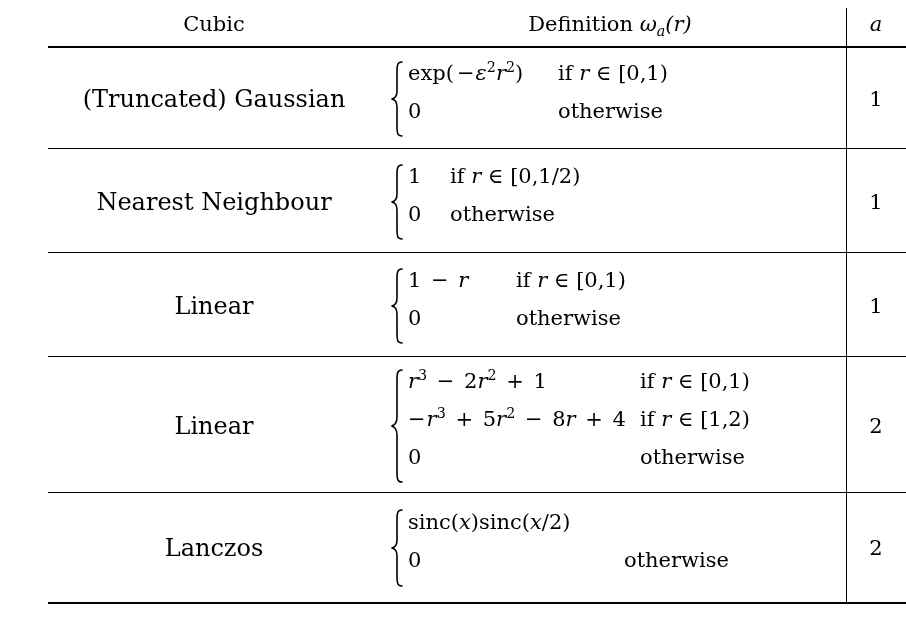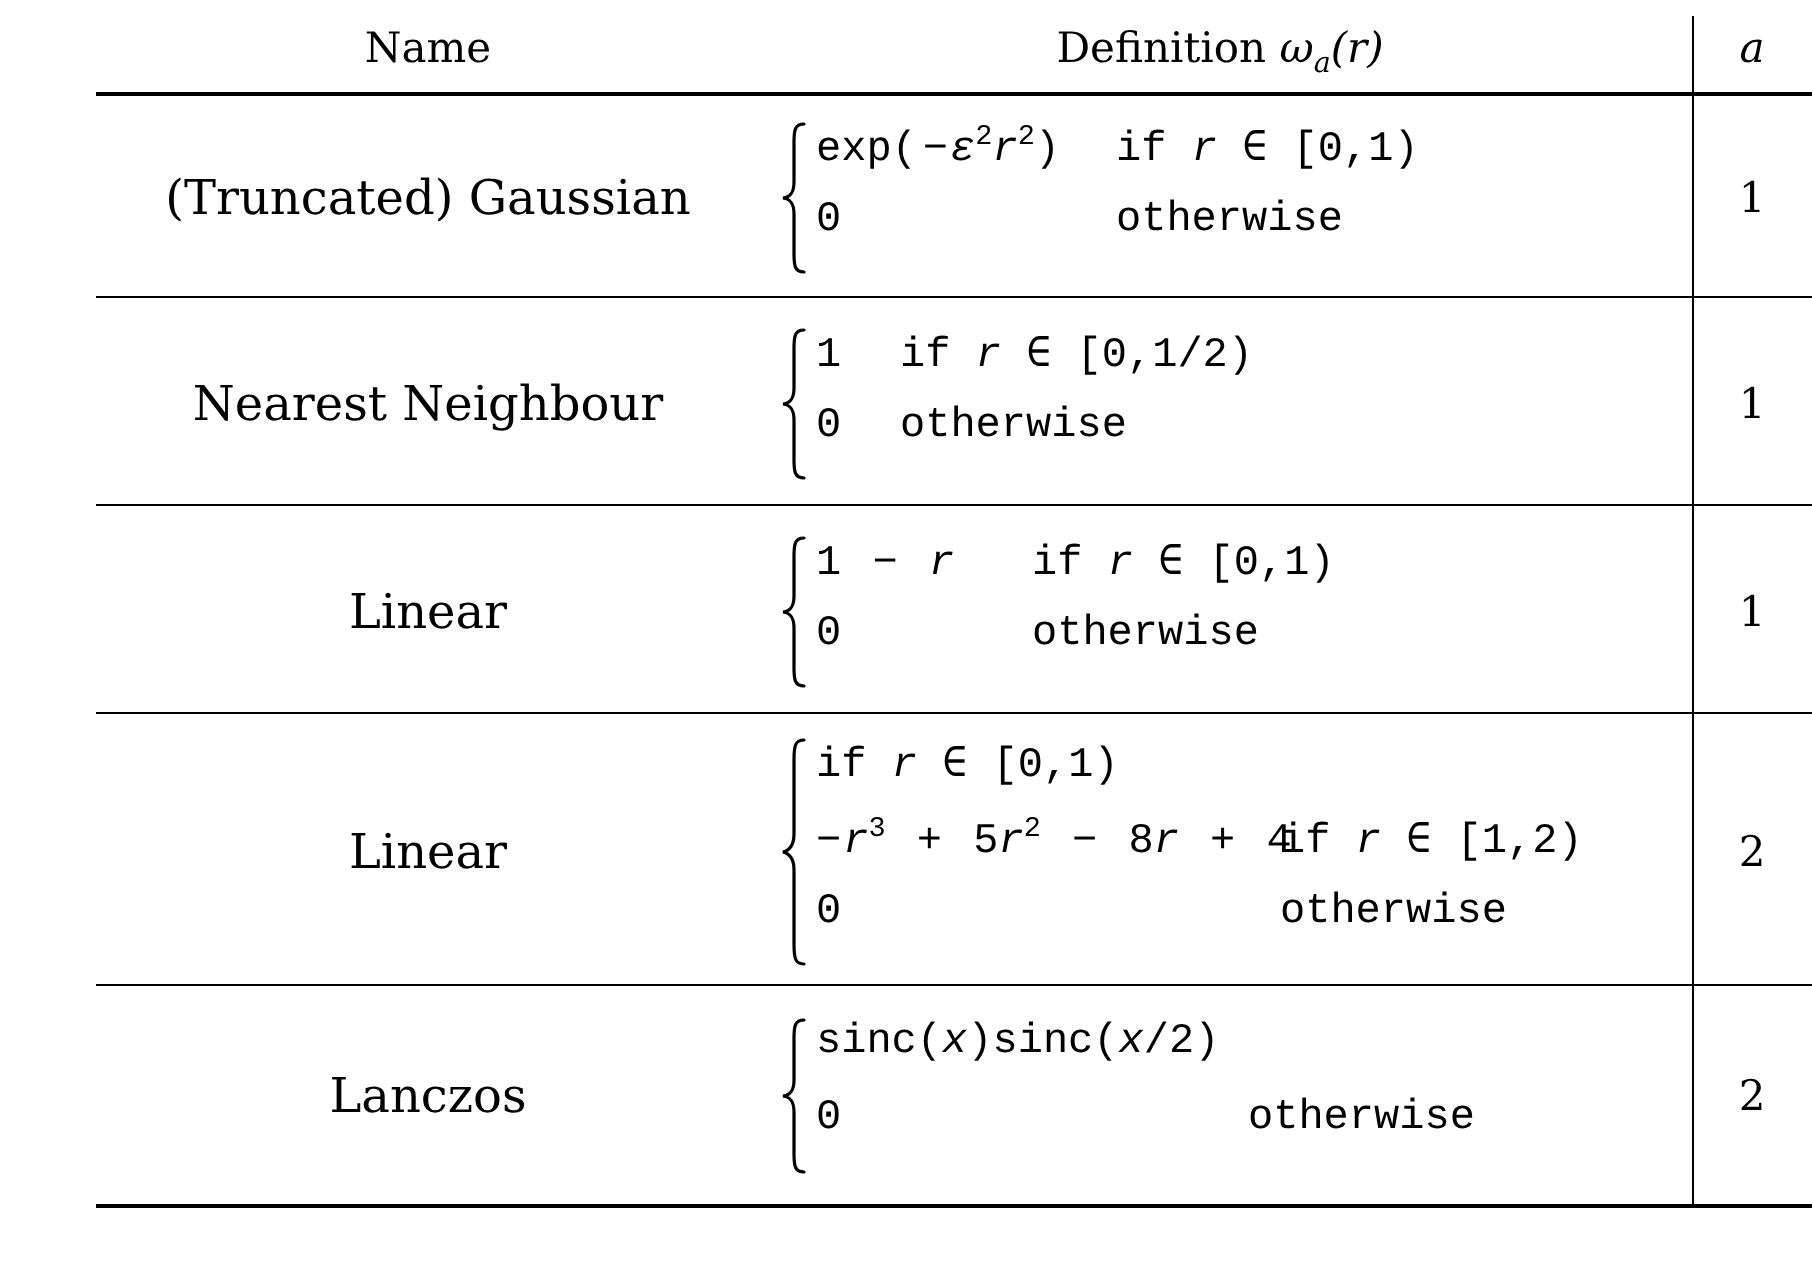--- a/index.html
+++ b/index.html
@@ -37,21 +37,21 @@
   .op{padding:0 3px;}
   .neg{padding-right:1px;}
 
   
   .cases{display:flex;align-items:stretch;font-size:21px;}
   .brace{
     font-size:21px;line-height:1;display:flex;align-items:center;
     margin-right:4px;position:relative;width:14px;flex:0 0 14px;
   }
   .brace svg{display:block;}
-  .case-lines{display:flex;flex-direction:column;justify-content:center;font-family:Liberation Mono, monospace;}
+  .case-lines{display:flex;flex-direction:column;justify-content:center;}
   .case-line{display:flex;align-items:baseline;white-space:nowrap;height:38px;}
   .case-expr{display:inline-block;}
   .case-cond{display:inline-block;text-align:left;}
 
   
   .w-gauss .case-expr{width:150px;}
   .w-gauss .case-cond{width:168px;}
   .w-nn .case-expr{width:42px;}
   .w-nn .case-cond{width:156px;}
   .w-lin .case-expr{width:108px;}
@@ -60,21 +60,21 @@
   .w-cub .case-cond{width:168px;}
   .w-lan .case-expr{width:216px;}
   .w-lan .case-cond{width:186px;}
 </style>
 </head>
 <body>
 
 <div class="table-wrap">
 
   <div class="hdr">
-    <div class="c-name">Name</div>
+    <div class="c-name">Cubic</div>
     <div class="c-def-h">
       <span>Definition</span>
       <span class="mi">ω</span><span class="sub">a</span><span class="mi">(r)</span>
     </div>
     <div class="c-a mi">a</div>
   </div>
 
   <div class="rule thick" style="top:46px;"></div>
   <div class="rule thin" style="top:148px;"></div>
   <div class="rule thin" style="top:252px;"></div>
@@ -159,20 +159,21 @@
     <div class="c-name">Linear</div>
     <div class="c-def">
       <div class="cases w-cub">
         <div class="brace">
           <svg width="14" height="114" viewBox="0 0 14 114" aria-hidden="true">
             <path d="M12 1 C7.5 1 7 4 7 11 L7 48 C7 53 5.5 56 1.5 57 C5.5 58 7 61 7 66 L7 103 C7 110 7.5 113 12 113" fill="none" stroke="#000" stroke-width="1.6" stroke-linecap="round"></path>
           </svg>
         </div>
         <div class="case-lines">
           <div class="case-line">
+            <span class="case-expr"><span class="mi">r</span><span class="sup up">3</span> <span class="op">−</span> 2<span class="mi">r</span><span class="sup up">2</span> <span class="op">+</span> 1</span>
             <span class="case-cond"><span class="mu">if</span> <span class="mi">r</span> ∈ [0,1)</span>
           </div>
           <div class="case-line">
             <span class="case-expr"><span class="neg">−</span><span class="mi">r</span><span class="sup up">3</span> <span class="op">+</span> 5<span class="mi">r</span><span class="sup up">2</span> <span class="op">−</span> 8<span class="mi">r</span> <span class="op">+</span> 4</span>
             <span class="case-cond"><span class="mu">if</span> <span class="mi">r</span> ∈ [1,2)</span>
           </div>
           <div class="case-line">
             <span class="case-expr">0</span>
             <span class="case-cond"><span class="mu">otherwise</span></span>
           </div>

